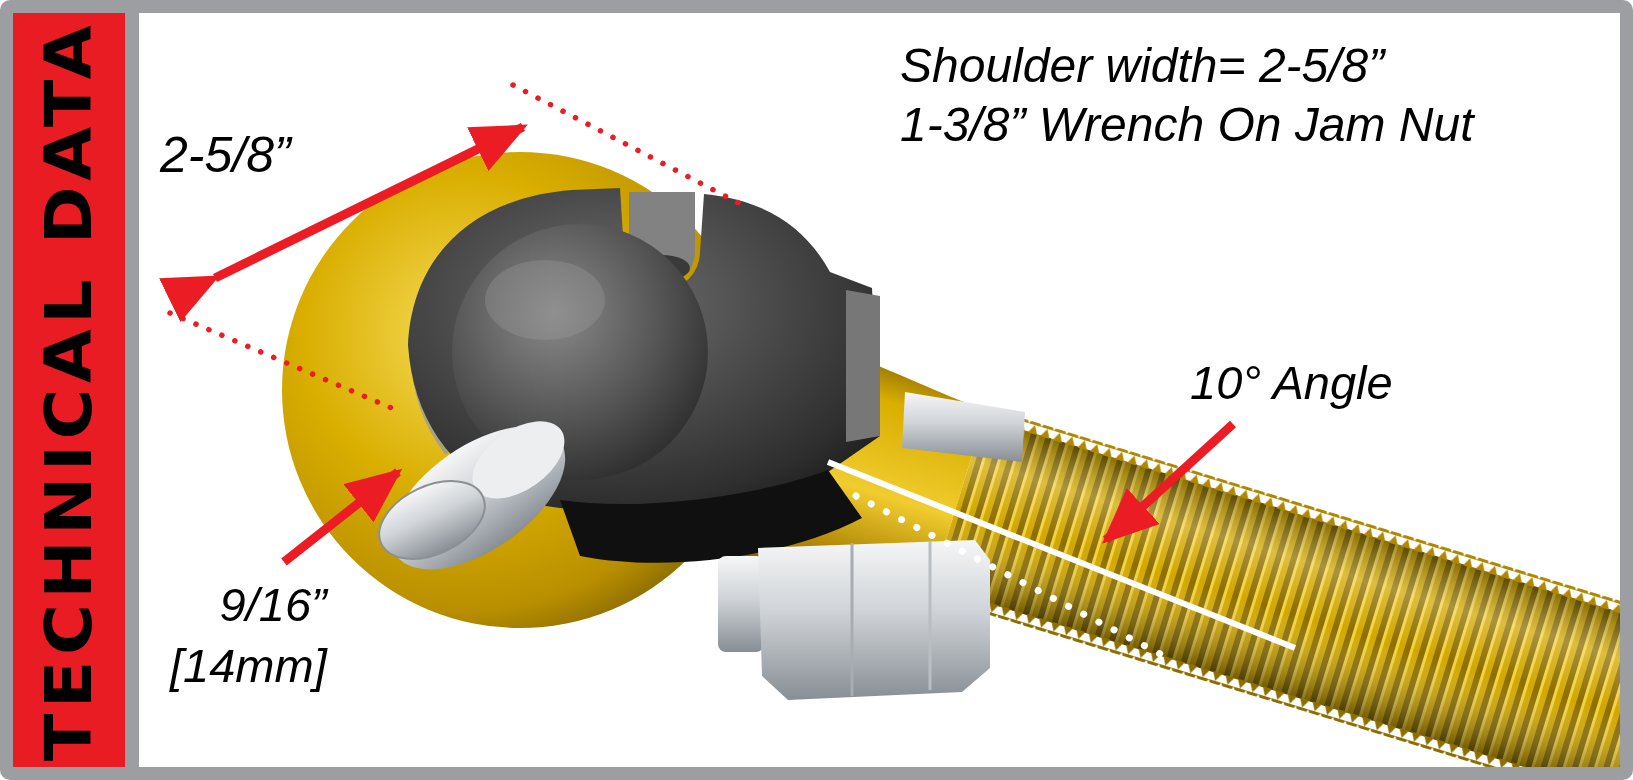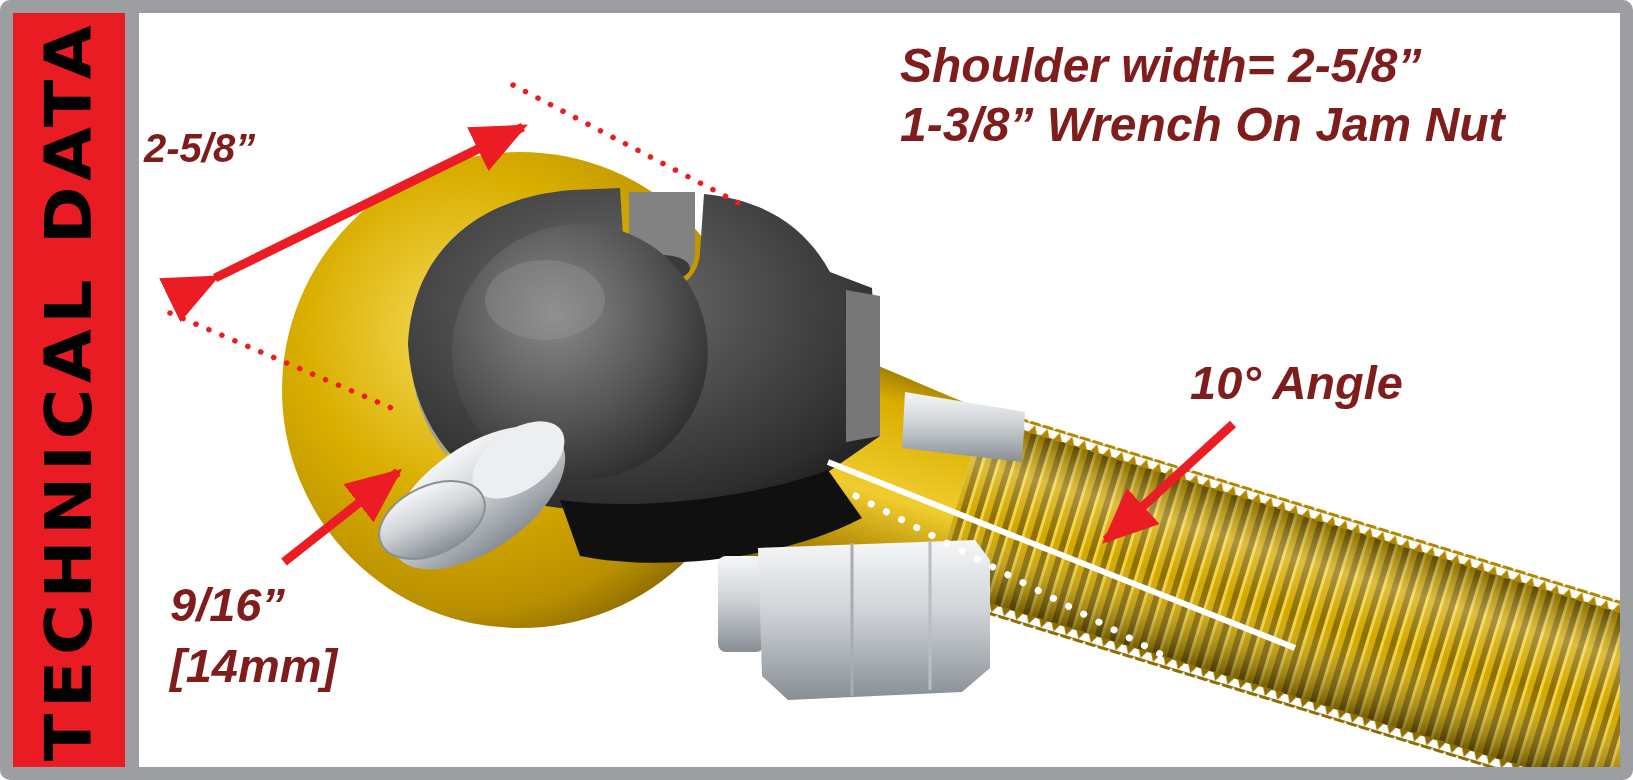--- a/index.html
+++ b/index.html
@@ -25,28 +25,27 @@
 
   
   .main {
     position:absolute; left:139px; top:13px; right:13px; bottom:13px;
     background:#ffffff; overflow:hidden;
   }
   .art { position:absolute; left:-139px; top:-13px; width:1633px; height:780px; }
 
   
   .label {
-    position:absolute; z-index:5; font-style:italic; color:#7f1d1d;
+    position:absolute; z-index:5; font-style:italic; color:#000000;
     font-family:"Liberation Sans", sans-serif;
-    font-weight:bold;
   }
   .spec-block    { left:900px;  top:36px;  font-size:48px; line-height:59px; }
-  .label-shoulder{ left:144px;  top:126px; font-size:40px; }
+  .label-shoulder{ left:160px;  top:126px; font-size:50px; }
   .label-angle   { left:1190px; top:355px; font-size:47px; }
-  .label-bolt    { left:170px;  top:574px; font-size:47px; line-height:61px; }
+  .label-bolt    { left:170px;  top:574px; font-size:47px; line-height:61px;text-align:right; }
 </style>
 </head>
 <body>
 
 <div class="stage">
 
   <div class="banner">
     <div class="banner-text">TECHNICAL DATA</div>
   </div>
 

